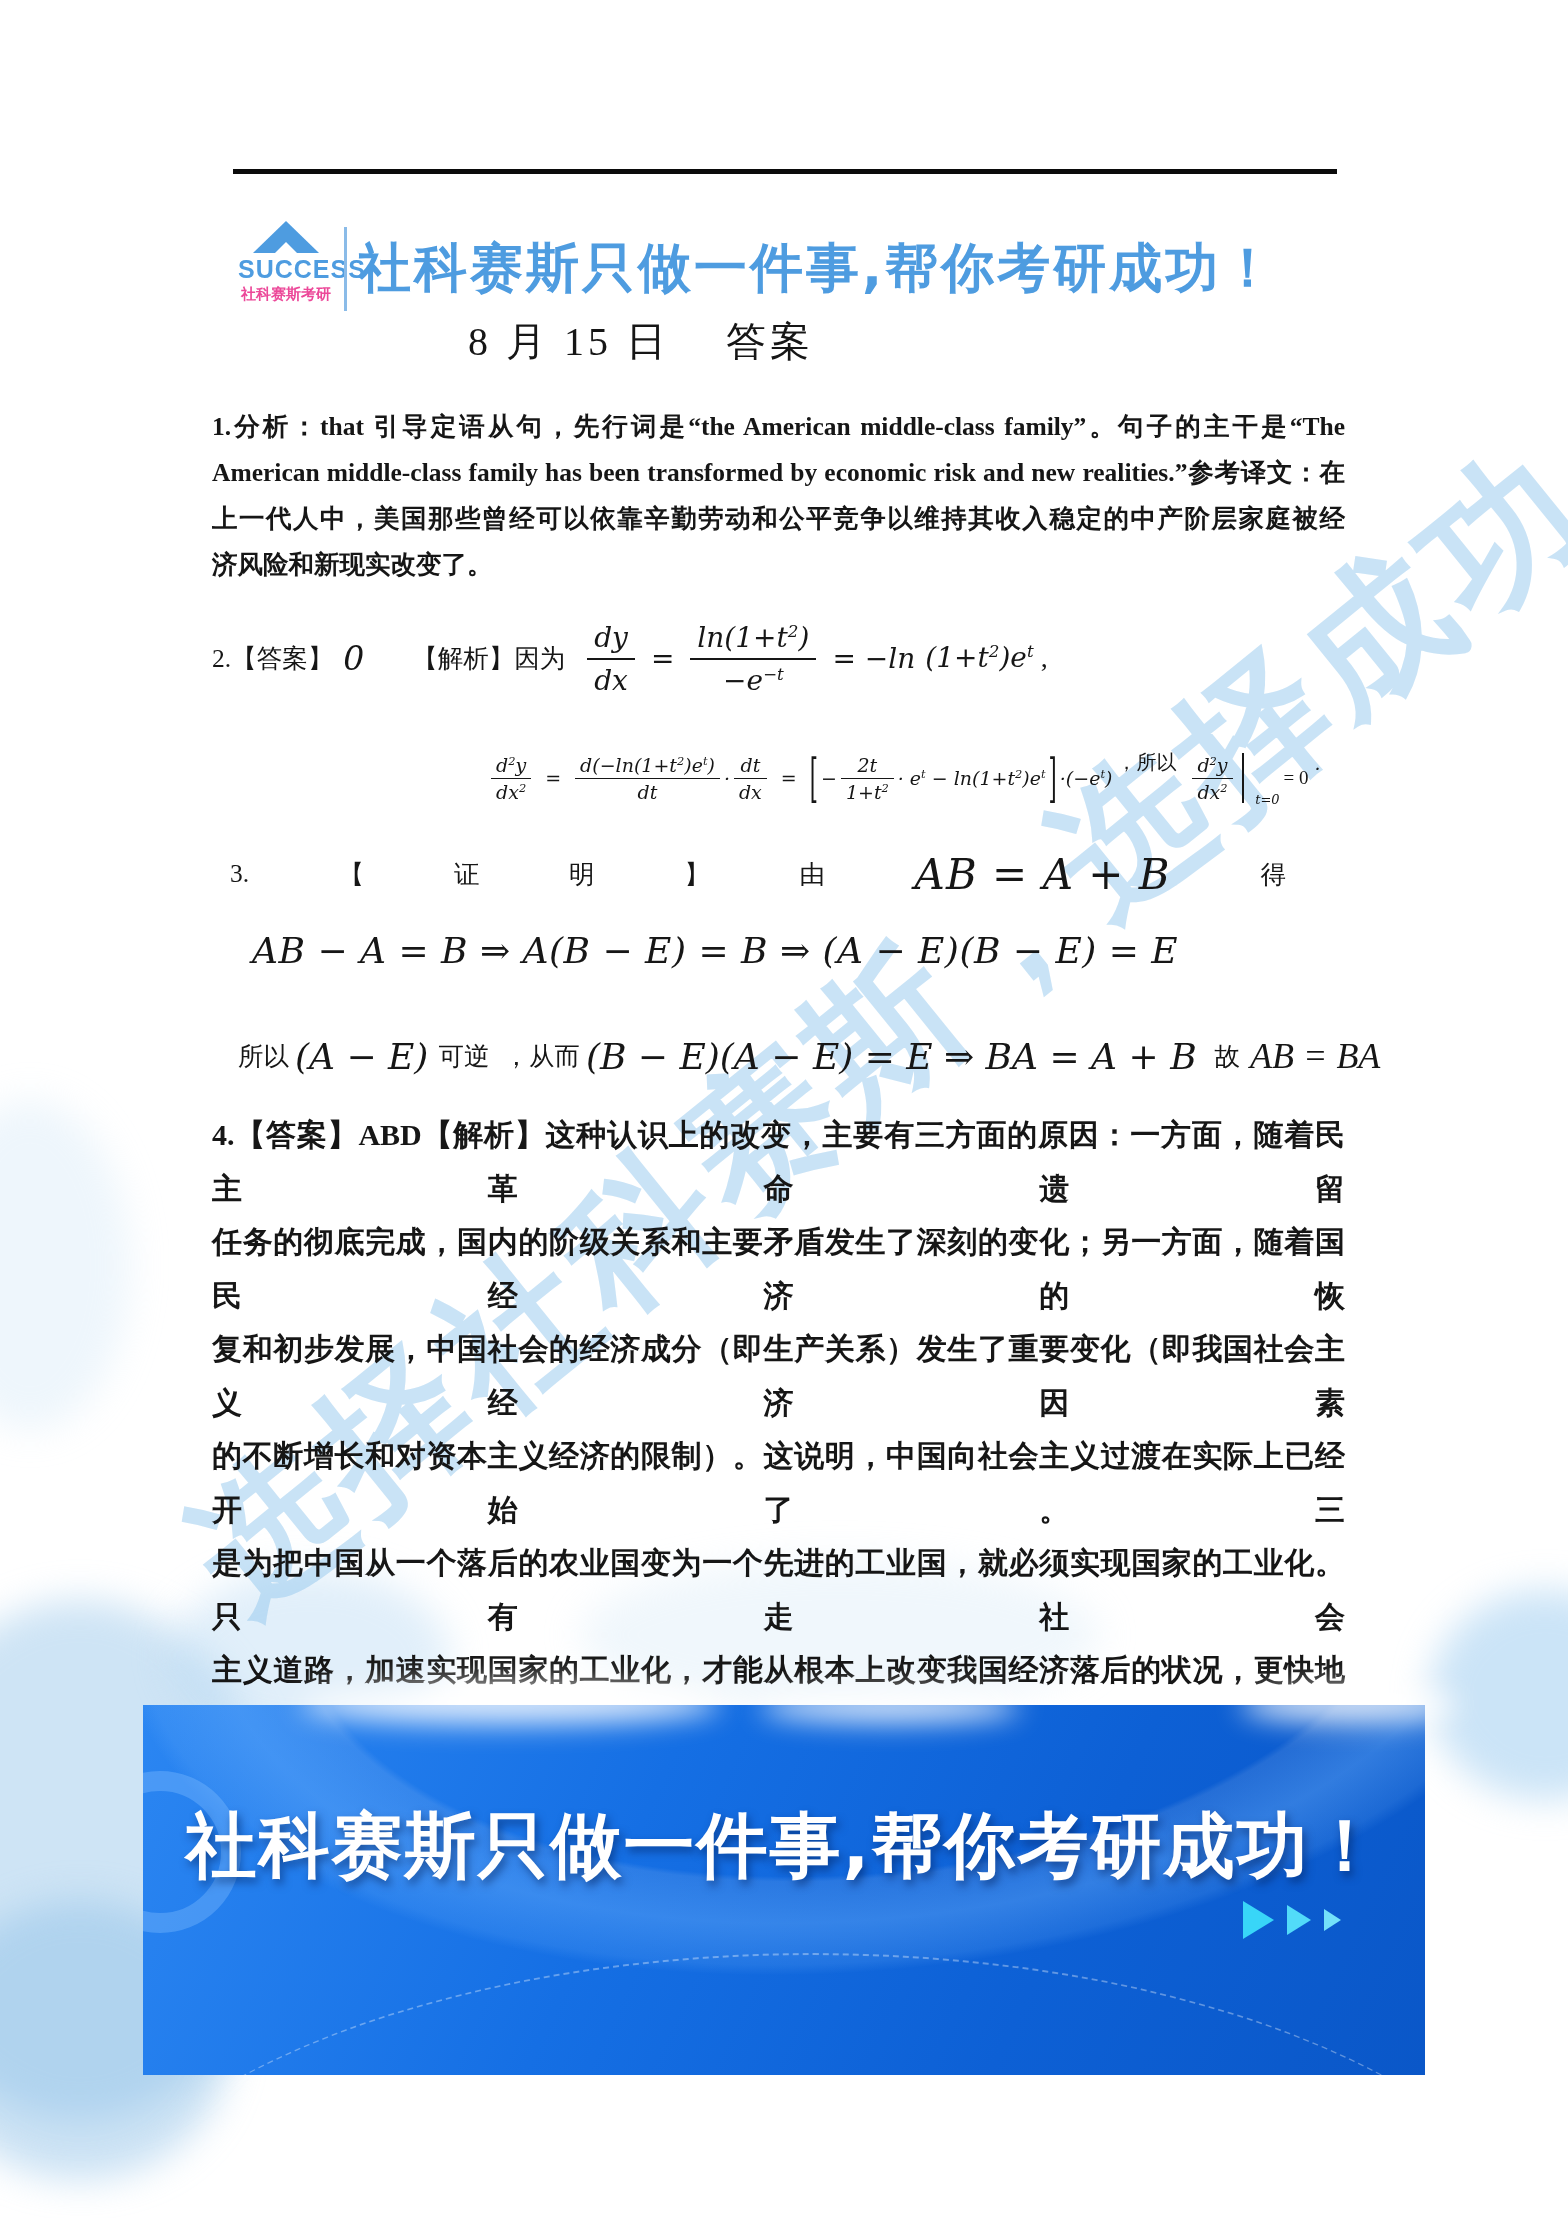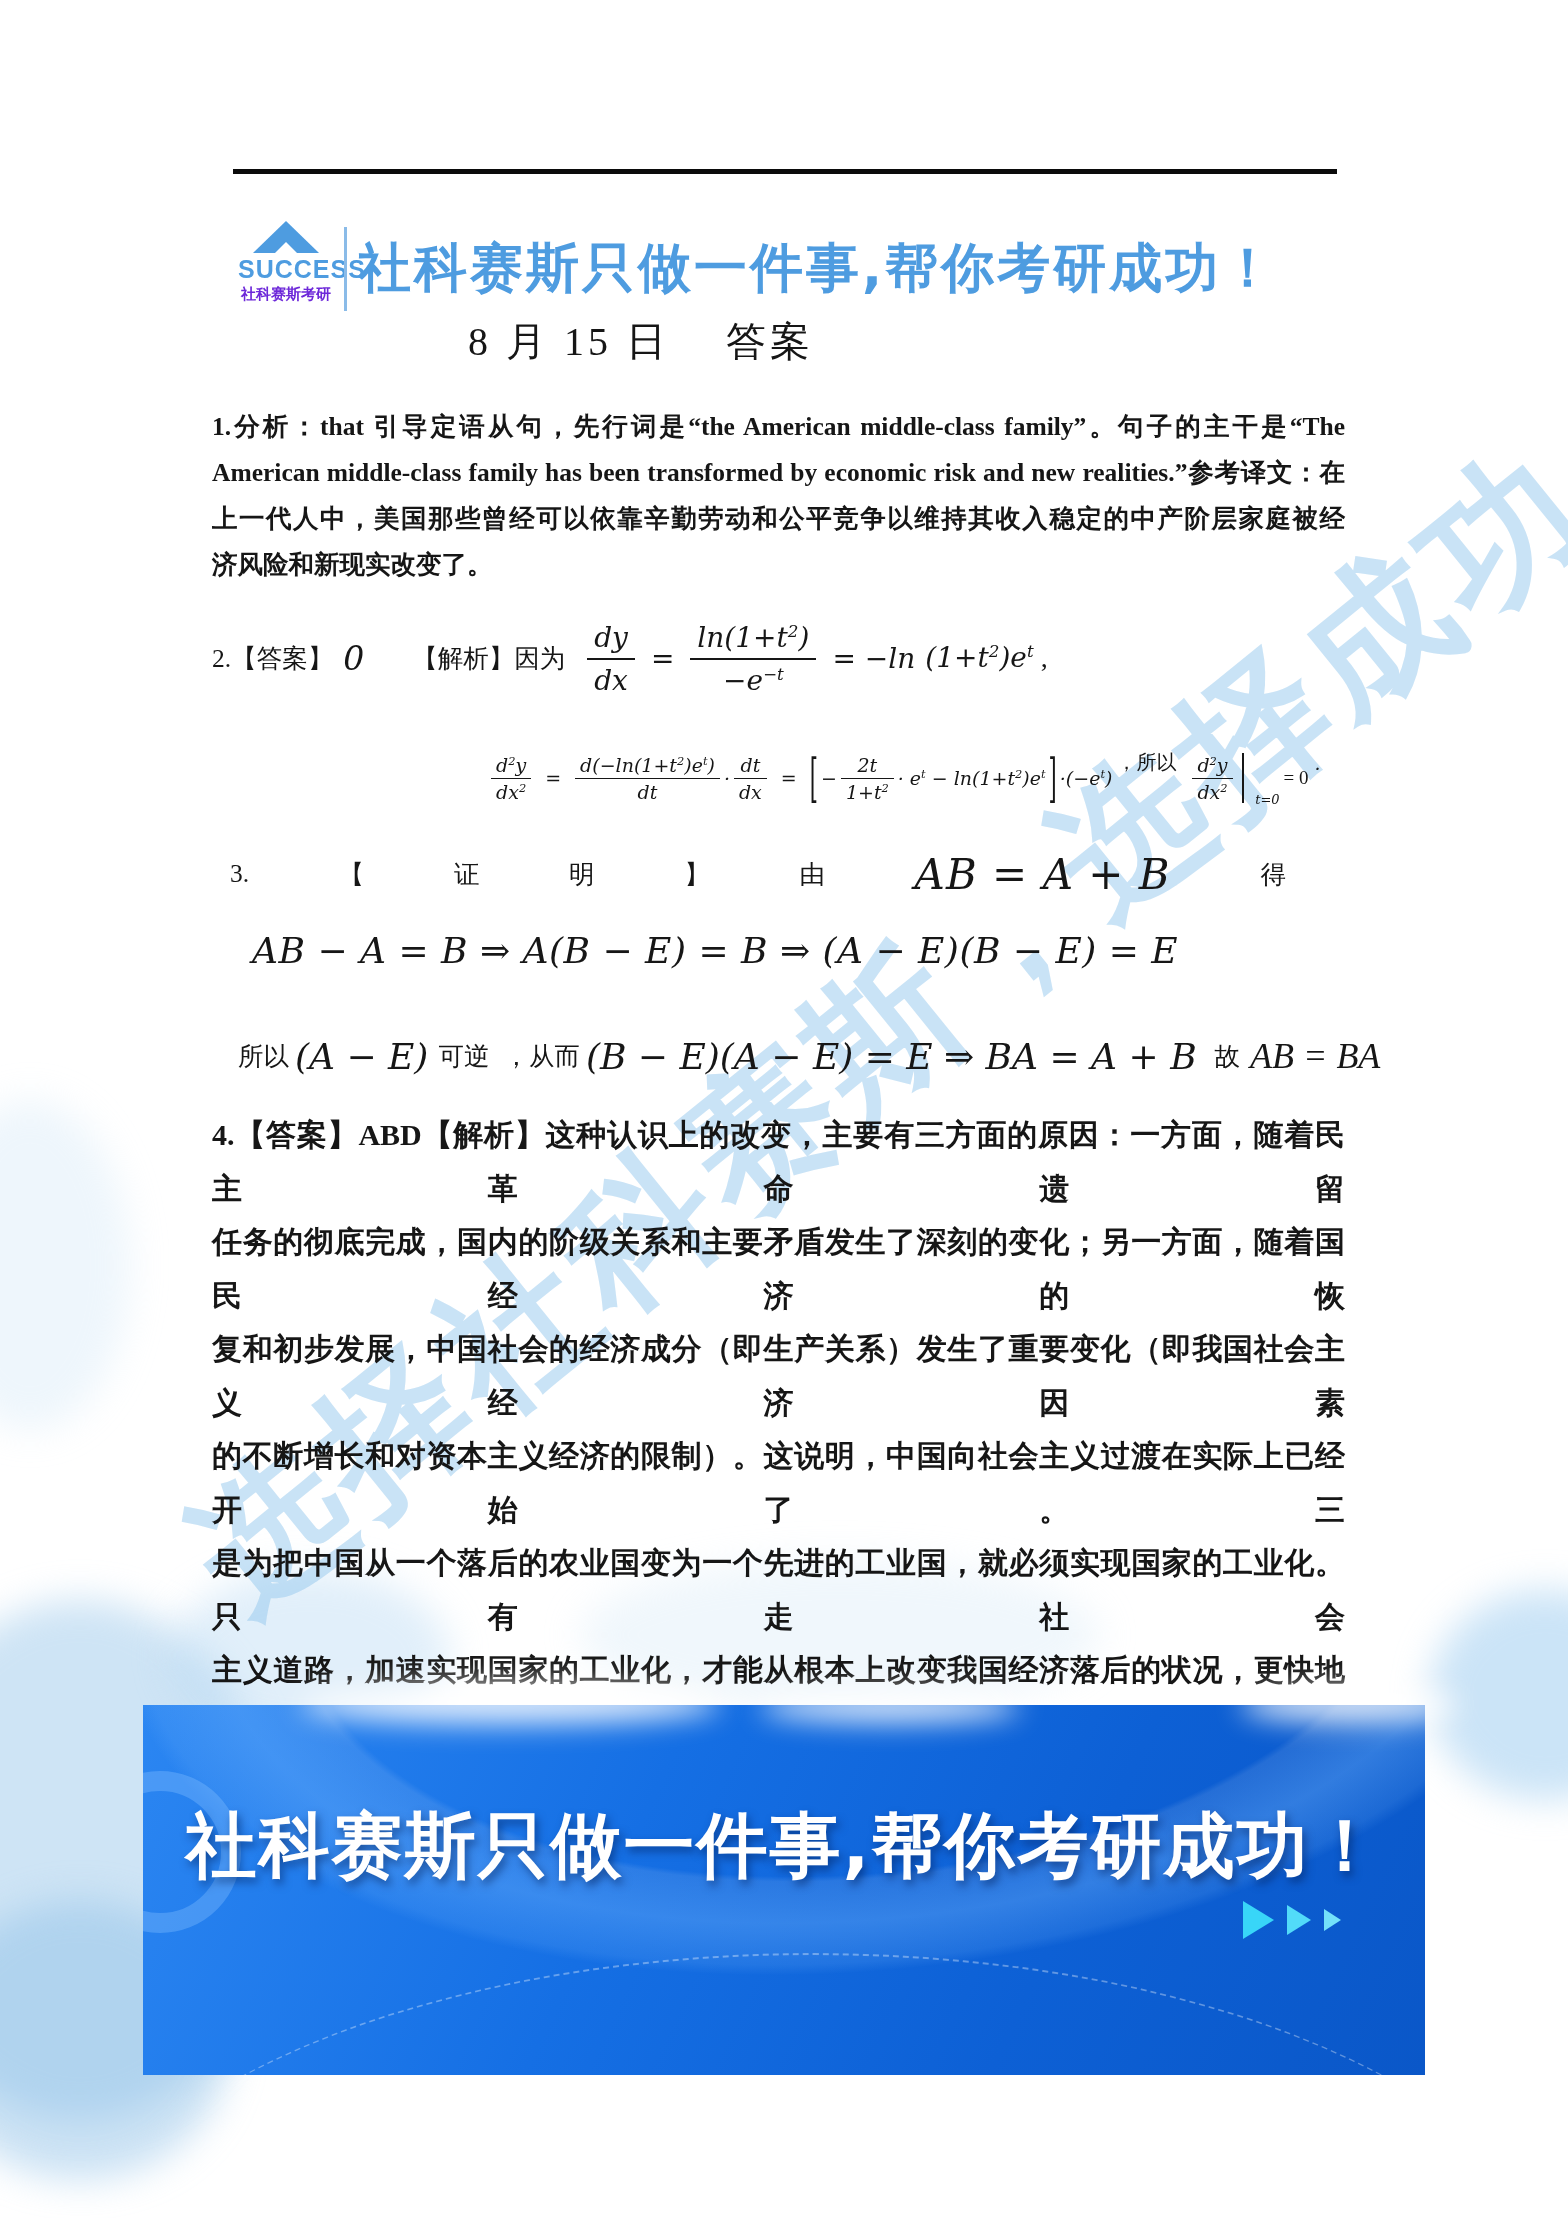--- a/index.html
+++ b/index.html
@@ -19,21 +19,21 @@
       letter-spacing:8px;color:rgba(148,200,238,.50);white-space:nowrap;z-index:1;}
   
   .content{position:absolute;left:0;top:0;width:100%;height:100%;z-index:2;}
   .rule{position:absolute;left:233px;top:169px;width:1104px;height:5px;background:#0b0b0b;}
   .logo{position:absolute;left:238px;top:221px;width:96px;text-align:center;}
   .tri{position:relative;width:66px;height:32px;margin:0 auto;}
   .tri-shape{width:0;height:0;border-left:33px solid transparent;border-right:33px solid transparent;border-bottom:32px solid #4E9CE0;}
   .tri-notch{position:absolute;left:50%;margin-left:-11px;bottom:0;width:0;height:0;
              border-left:11px solid transparent;border-right:11px solid transparent;border-bottom:11px solid #ffffff;}
   .brand{color:#4E9CE0;font-family:"Liberation Sans","DejaVu Sans",sans-serif;font-weight:bold;font-size:25px;letter-spacing:1px;margin-top:2px;}
-  .brand-sub{color:#6d28d9;font-family:"Liberation Sans","DejaVu Sans",sans-serif;font-weight:bold;font-size:15px;margin-top:1px;white-space:nowrap;}
+  .brand-sub{color:#ec4899;font-family:"Liberation Sans","DejaVu Sans",sans-serif;font-weight:bold;font-size:15px;margin-top:1px;white-space:nowrap;}
   .vsep{position:absolute;left:344px;top:227px;width:3px;height:84px;background:#8ABBE8;}
   .slogan{position:absolute;left:358px;top:233px;font-family:"DejaVu Sans","Liberation Sans",sans-serif;
           font-weight:bold;color:#4E9CE0;font-size:53px;letter-spacing:3px;white-space:nowrap;}
   .doc-title{position:absolute;left:468px;top:314px;font-size:40px;letter-spacing:4px;white-space:nowrap;}
   .doc-title .t2{margin-left:56px;}
   
   .para{position:absolute;left:212px;width:1133px;font-weight:bold;}
   .q1{top:404px;font-size:25.5px;line-height:46px;}
   .q4{top:1108px;font-size:30px;line-height:53.5px;}
   .jline{text-align:justify;text-align-last:justify;}

